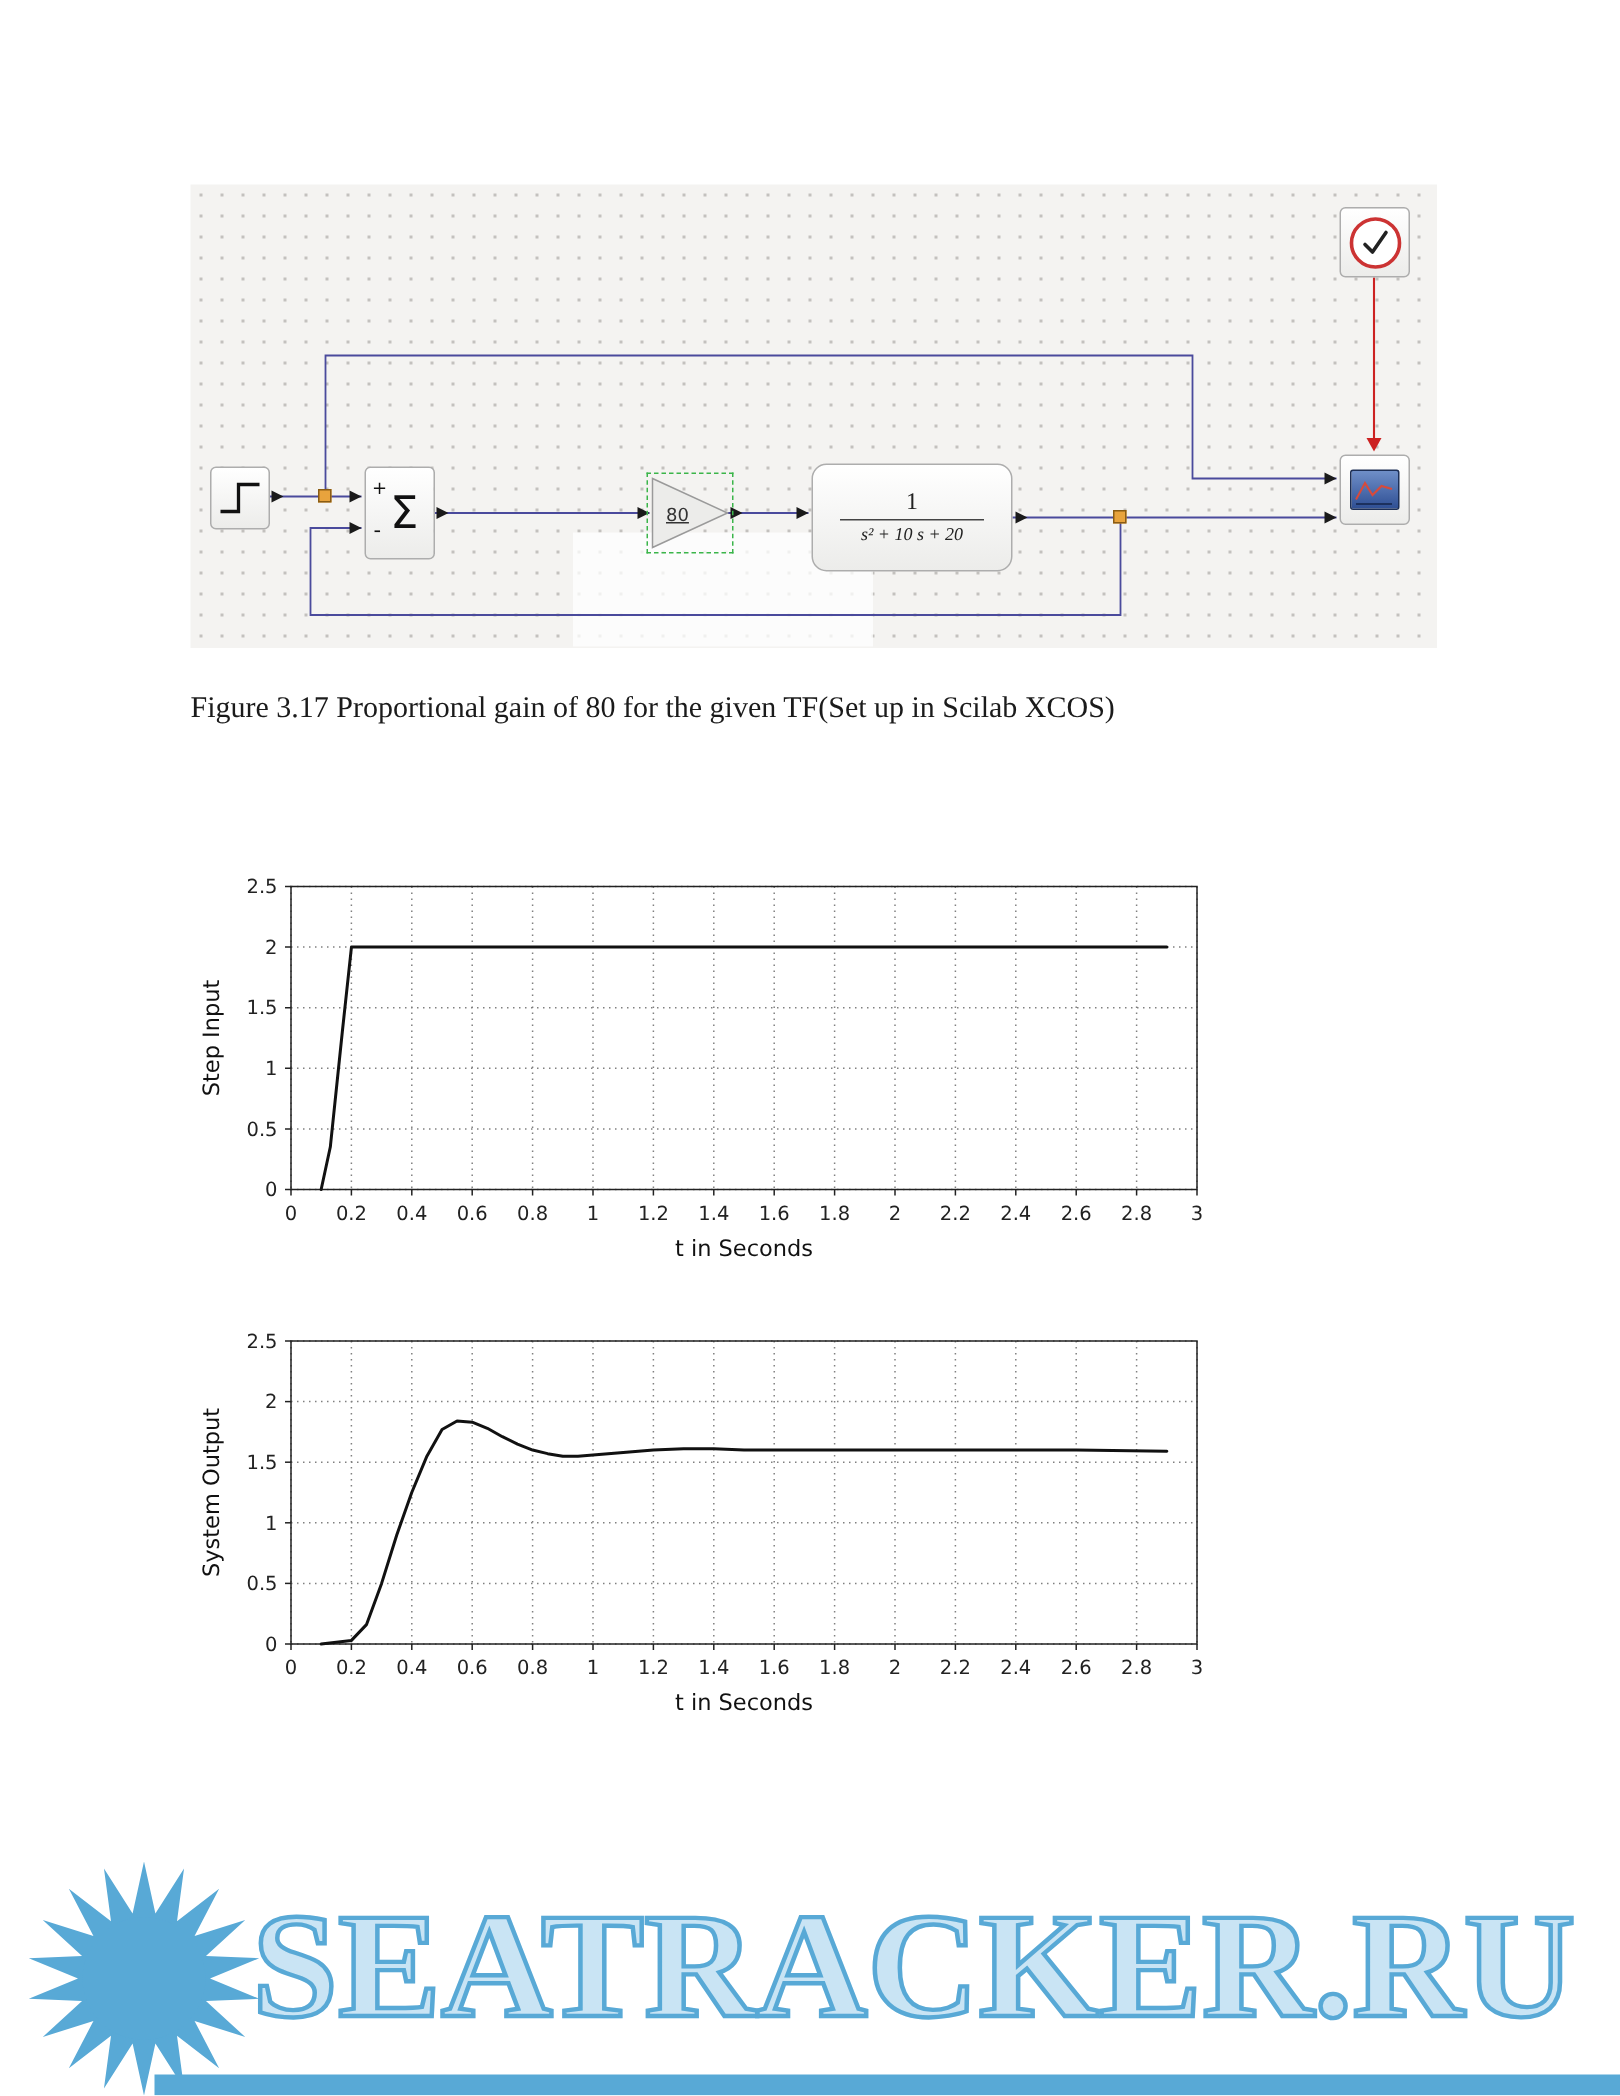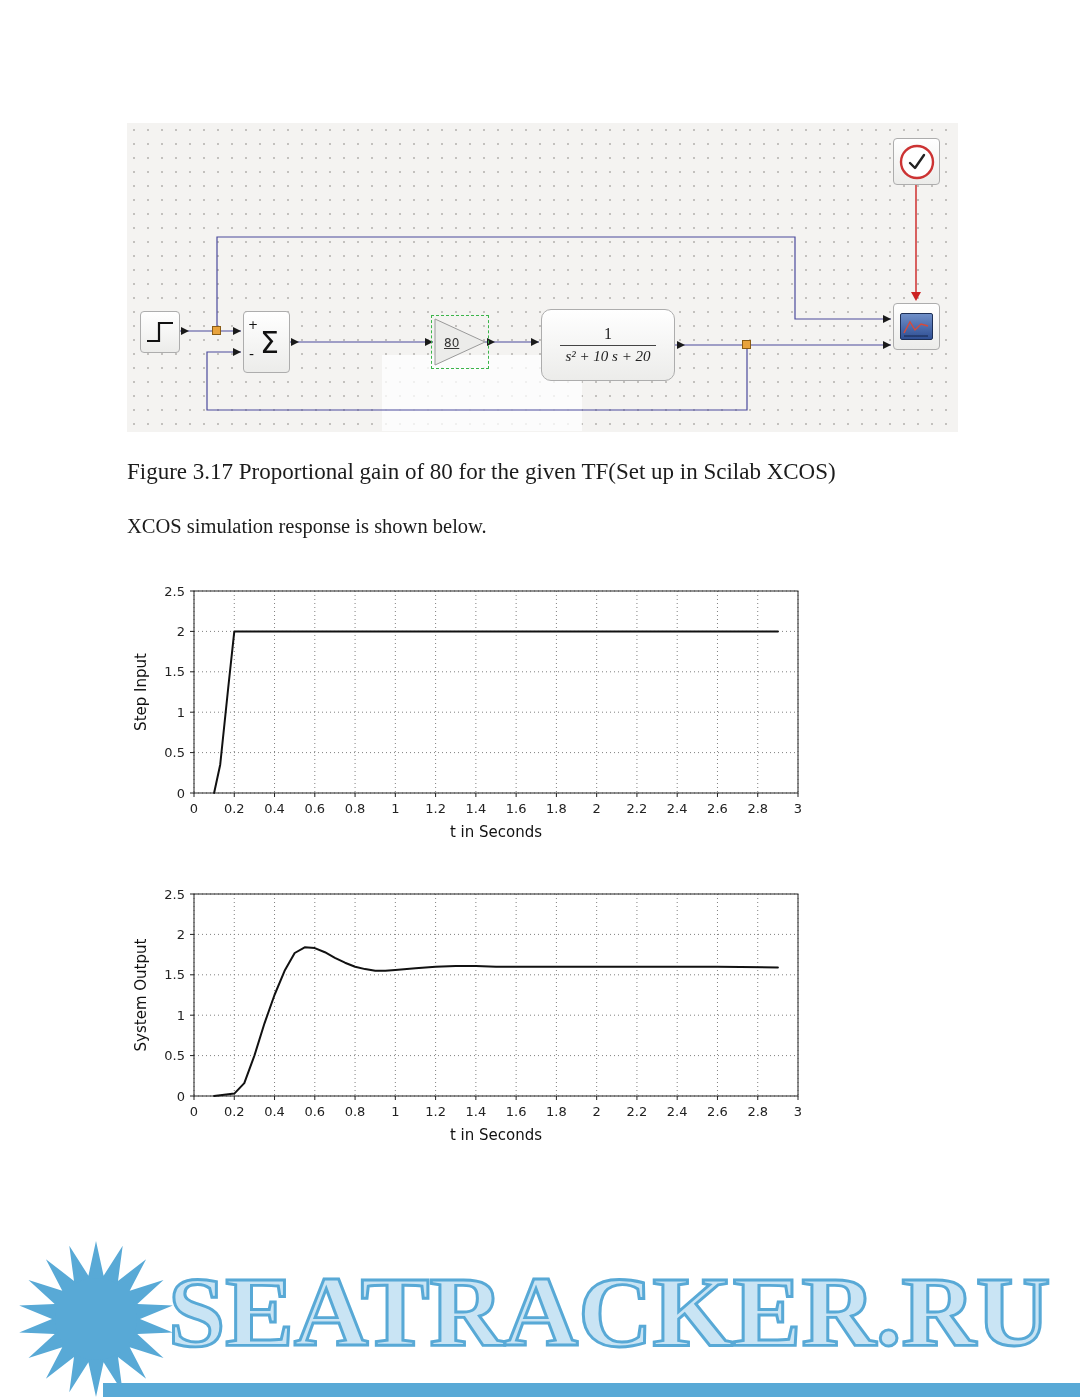--- a/index.html
+++ b/index.html
@@ -21,30 +21,30 @@
   .sum-sigma{font-family:"DejaVu Sans",sans-serif;font-size:30px;color:#111;margin-left:6px;}
   .sum-plus{position:absolute;left:4px;top:6px;font-family:"DejaVu Sans",sans-serif;font-size:12px;color:#111;}
   .sum-minus{position:absolute;left:5px;bottom:10px;font-family:"DejaVu Sans",sans-serif;font-size:14px;color:#111;}
   .gain-sel{position:absolute;left:304px;top:192px;width:58px;height:54px;border:1px dashed #3bb54a;box-sizing:border-box;}
   .gain-label{position:absolute;left:12px;top:20px;font-family:"DejaVu Sans",sans-serif;font-size:12px;color:#333;text-decoration:underline;}
   .block-tf{left:414px;top:186px;width:134px;height:72px;border-radius:10px;
             display:flex;flex-direction:column;align-items:center;justify-content:center;
             font-family:"Liberation Serif",serif;color:#222;}
   .tf-num{font-size:16px;line-height:18px;}
   .tf-line{width:96px;border-top:1px solid #444;margin:2px 0;}
-  .tf-den{font-size:15px;font-style:italic;}
+  .tf-den{font-size:12px;font-style:italic;}
   .block-scope{left:766px;top:180px;width:47px;height:47px;display:flex;align-items:center;justify-content:center;}
   .scope-screen{width:31px;height:25px;background:linear-gradient(#6f8fc8,#2f4f94);border:1px solid #1d2f56;border-radius:2px;position:relative;}
   .block-clock{left:766px;top:15px;width:47px;height:47px;display:flex;align-items:center;justify-content:center;}
   .orange-dot{position:absolute;width:9px;height:9px;background:#e8a33d;border:1px solid #8a5c14;box-sizing:border-box;}
   .orange1{left:85px;top:203px;}
   .orange2{left:615px;top:217px;}
 
   
-  .caption{position:absolute;left:127px;font-size:23px;line-height:30px;}
+  .caption{position:absolute;left:127px;font-size:20px;line-height:30px;}
   .cap1{top:457px;}
   .bodytext{position:absolute;left:127px;top:515px;font-size:20.5px;}
   .cap2{top:1183px;width:880px;}
 
   
   .chartbox{position:absolute;left:130px;width:700px;height:272px;}
   .cb1{top:575px;}
   .cb2{top:878px;}
   .grid{stroke:#808080;stroke-width:1;stroke-dasharray:1 3;}
   .frame{stroke:#222;fill:none;stroke-width:1;}
@@ -130,21 +130,20 @@
 
     <div class="blk block-clock">
       <svg width="44" height="44">
         <circle cx="22" cy="22" r="16" fill="#ffffff" stroke="#cc3333" stroke-width="2.4"></circle>
         <polyline points="15,23 20,28 29,15" fill="none" stroke="#222" stroke-width="2.4" stroke-linecap="round" stroke-linejoin="round"></polyline>
       </svg>
     </div>
   </div>
 
   <div class="caption cap1">Figure 3.17 Proportional gain of 80 for the given TF(Set up in Scilab XCOS)</div>
-  <div class="bodytext">XCOS simulation response is shown below.</div>
 
   <div class="chartbox cb1">
     <svg id="chart1" width="700" height="272">
         <line class="grid" x1="64" y1="16" x2="64" y2="218"></line>
         <line class="grid" x1="104.26666666666667" y1="16" x2="104.26666666666667" y2="218"></line>
         <line class="grid" x1="144.53333333333333" y1="16" x2="144.53333333333333" y2="218"></line>
         <line class="grid" x1="184.79999999999998" y1="16" x2="184.79999999999998" y2="218"></line>
         <line class="grid" x1="225.06666666666666" y1="16" x2="225.06666666666666" y2="218"></line>
         <line class="grid" x1="265.3333333333333" y1="16" x2="265.3333333333333" y2="218"></line>
         <line class="grid" x1="305.59999999999997" y1="16" x2="305.59999999999997" y2="218"></line>

